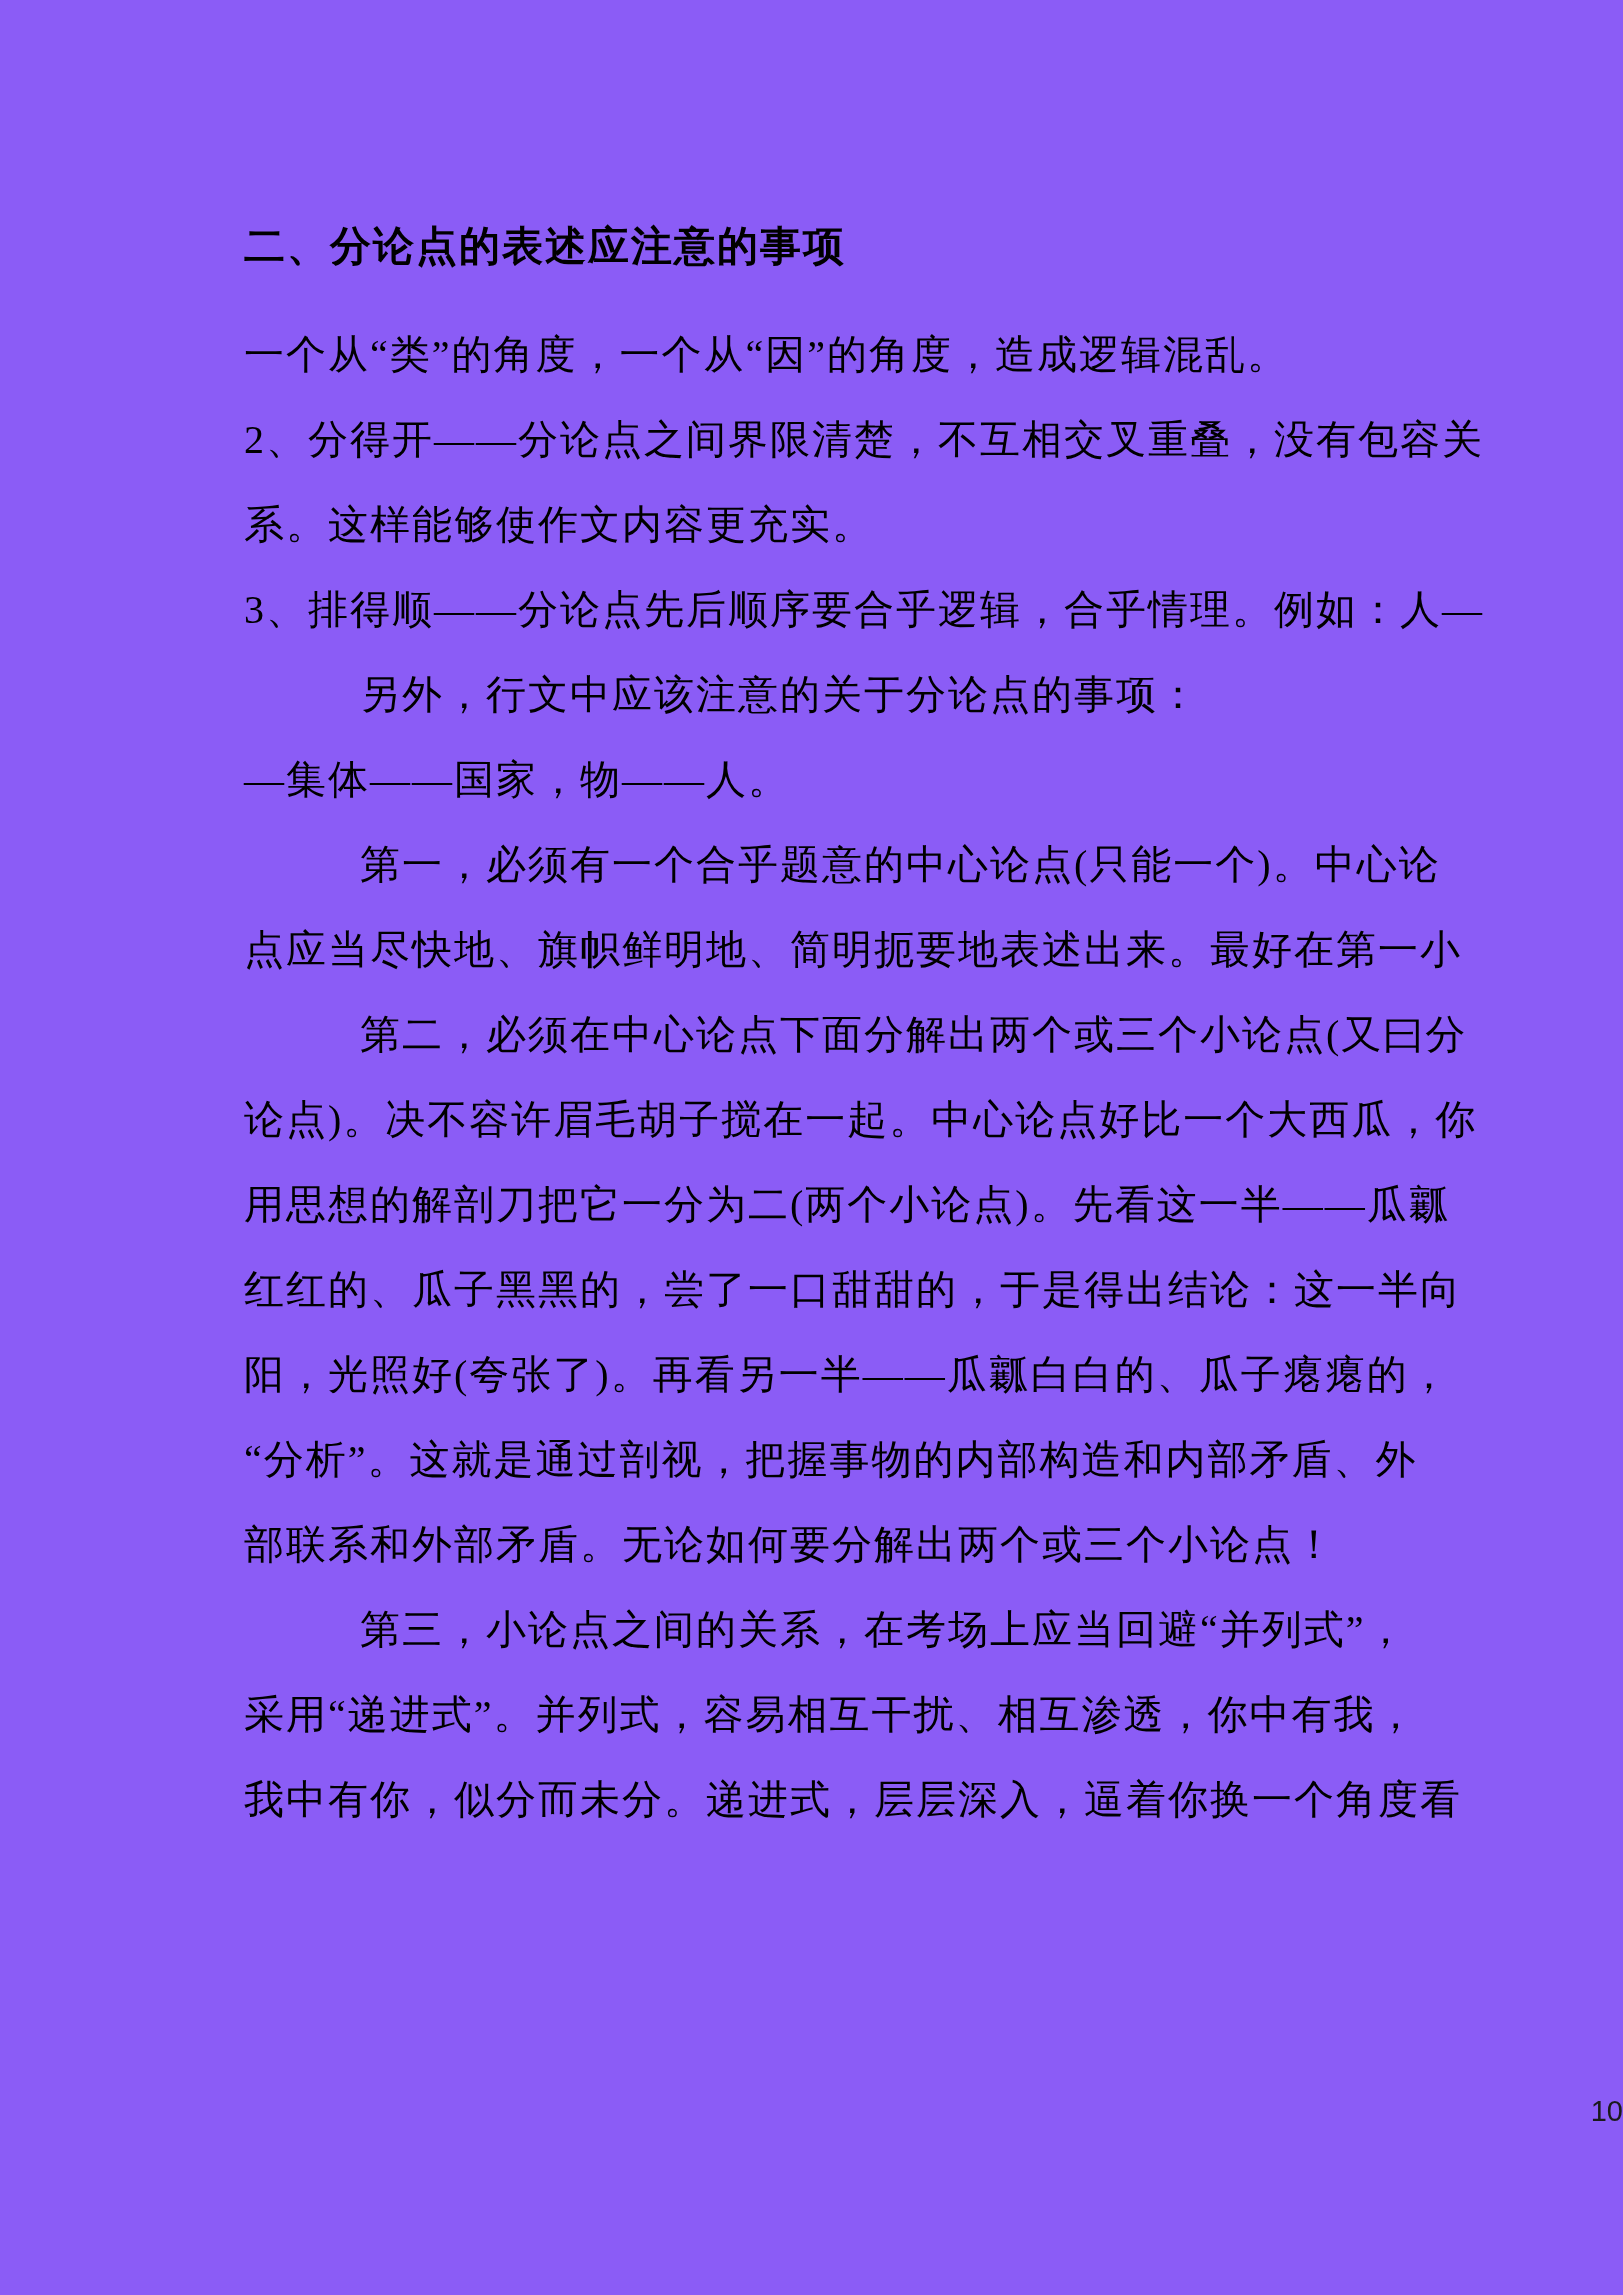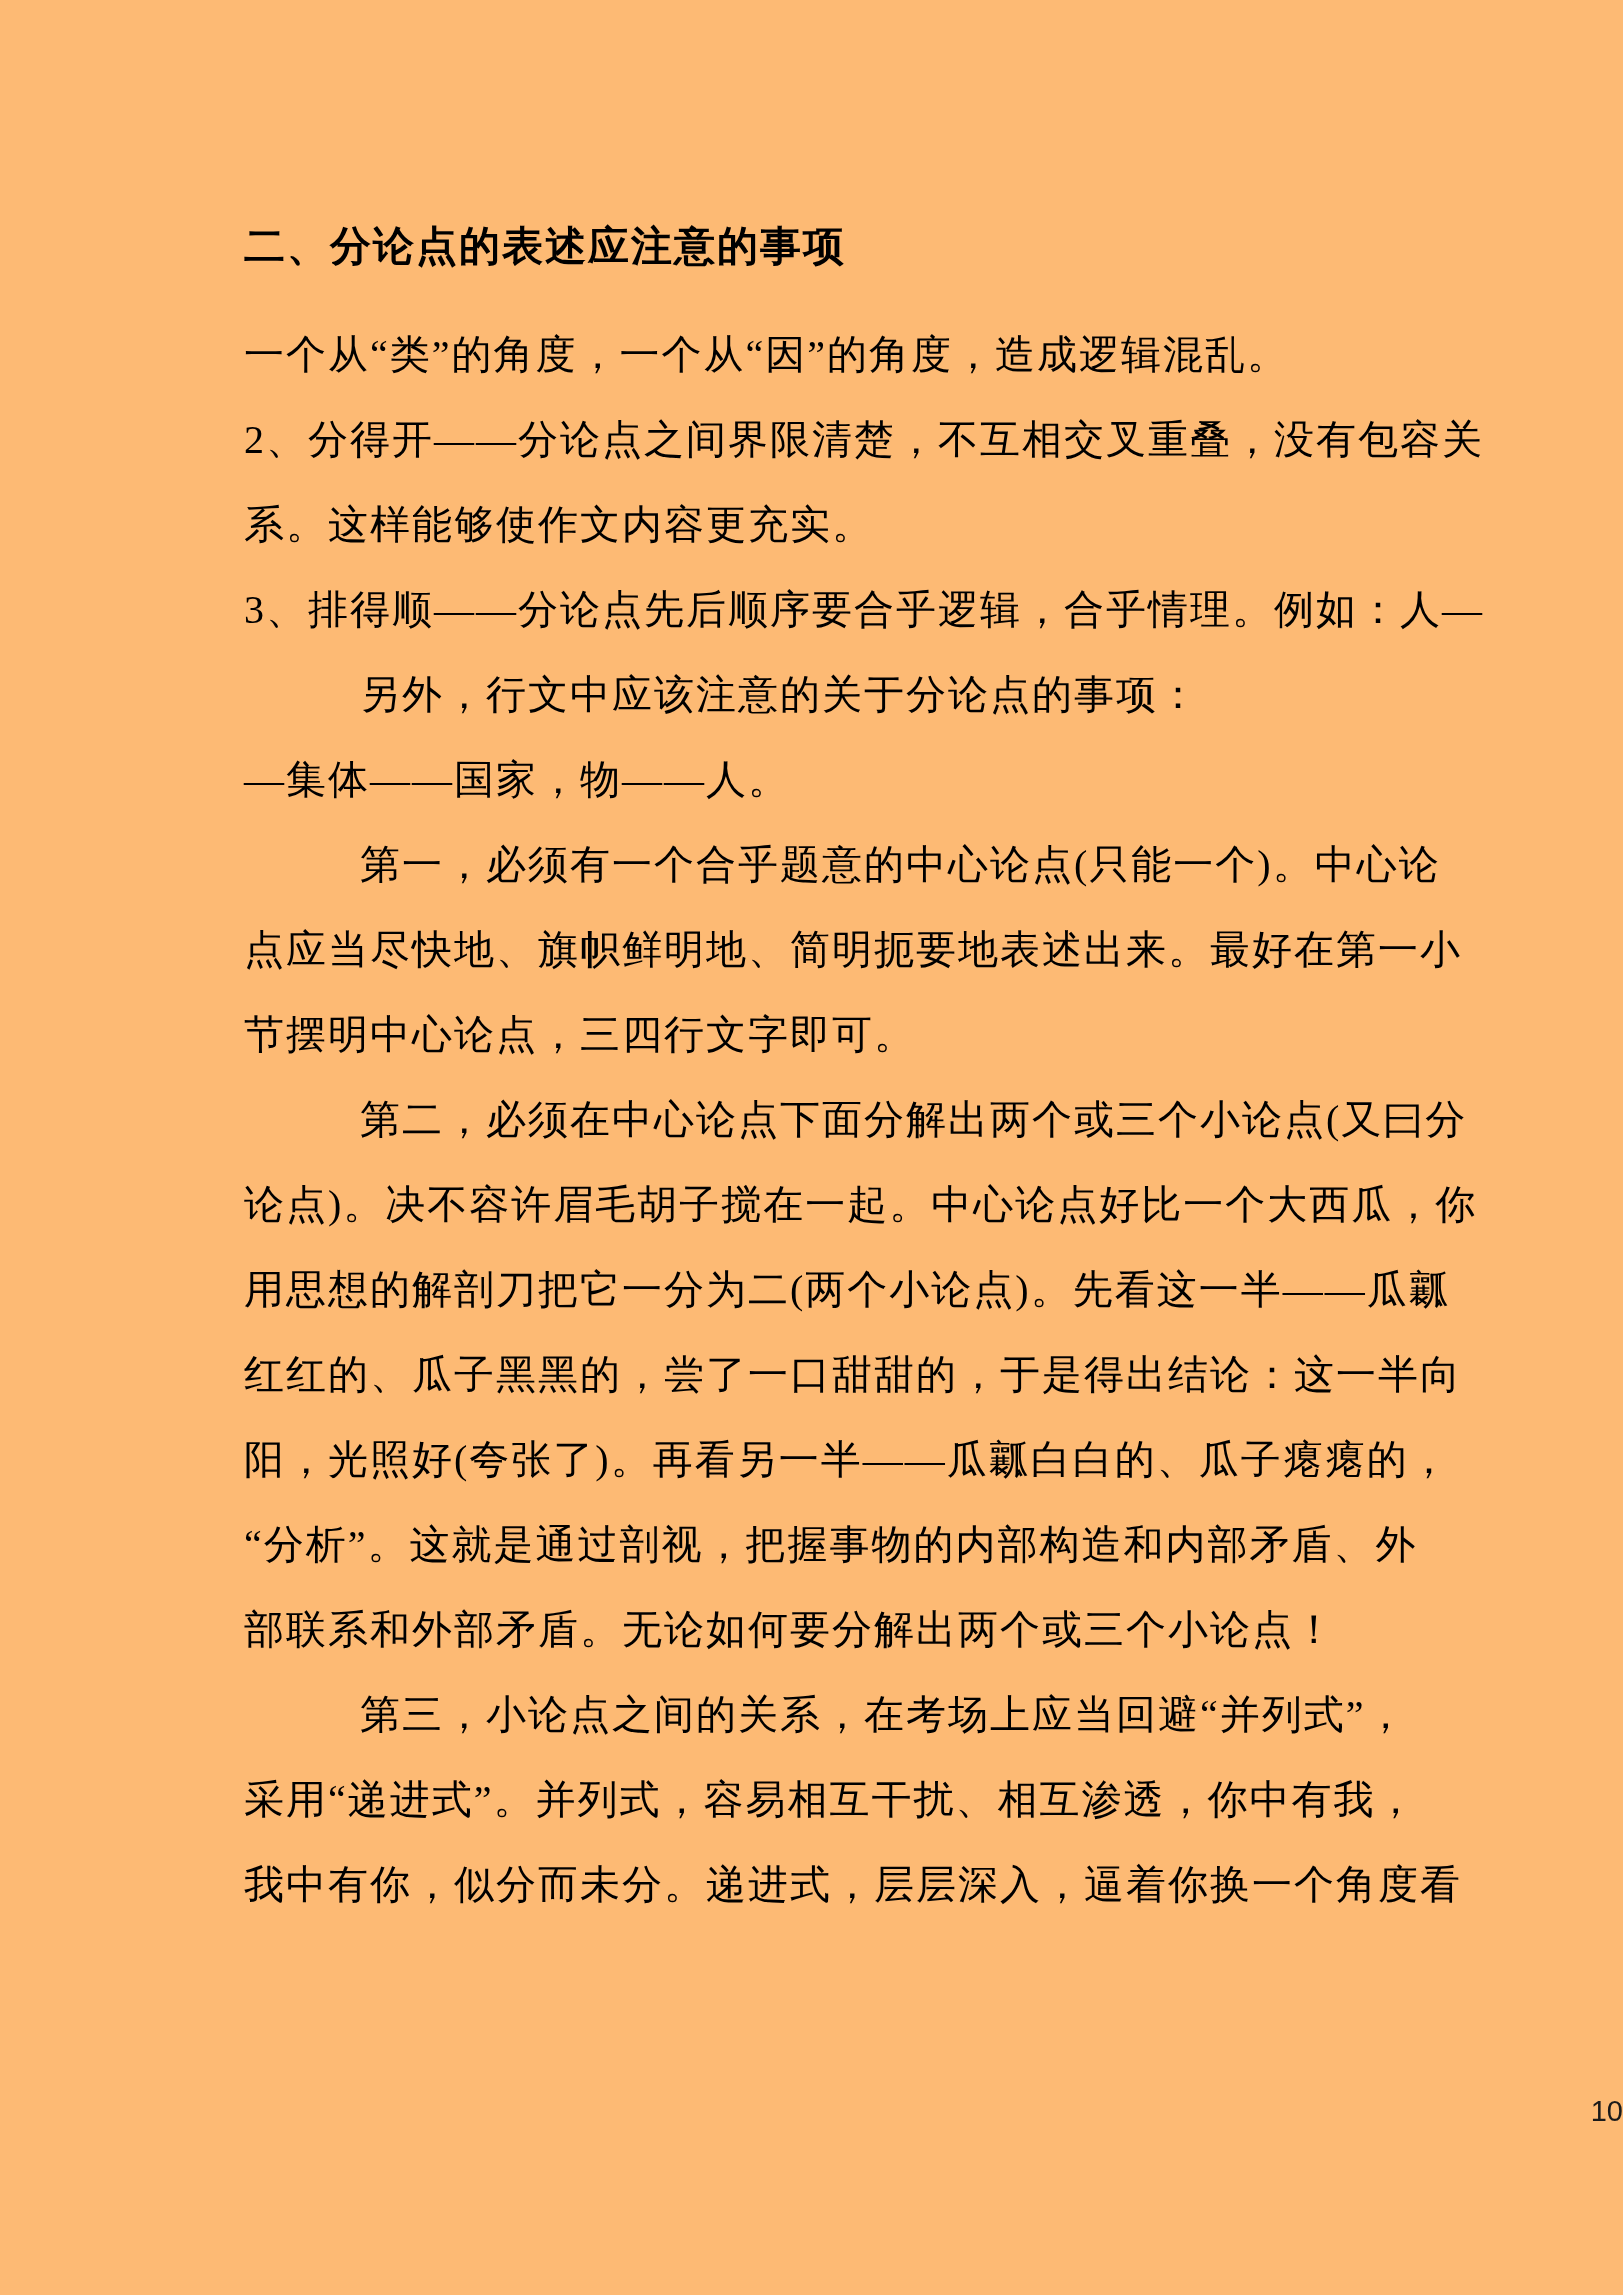--- a/index.html
+++ b/index.html
@@ -4,21 +4,21 @@
 <style>
   html, body {
     margin: 0;
     padding: 0;
     background: #ffffff;
   }
   .page {
     position: relative;
     width: 1623px;
     height: 2295px;
-    background: #fdba74;
+    background: #8b5cf6;
     color: #000000;
     font-family: "Liberation Serif", "DejaVu Serif", serif;
     overflow: hidden;
   }
   .content {
     position: absolute;
     left: 244px;
     right: 232px;
     top: 204px;
   }
@@ -60,21 +60,20 @@
   <div class="content">
     <div class="doc-title">二、分论点的表述应注意的事项</div>
     <div class="line">一个从“类”的角度，一个从“因”的角度，造成逻辑混乱。</div>
     <div class="line">2、分得开——分论点之间界限清楚，不互相交叉重叠，没有包容关</div>
     <div class="line">系。这样能够使作文内容更充实。</div>
     <div class="line">3、排得顺——分论点先后顺序要合乎逻辑，合乎情理。例如：人—</div>
     <div class="line indent">另外，行文中应该注意的关于分论点的事项：</div>
     <div class="line">—集体——国家，物——人。</div>
     <div class="line indent">第一，必须有一个合乎题意的中心论点(只能一个)。中心论</div>
     <div class="line">点应当尽快地、旗帜鲜明地、简明扼要地表述出来。最好在第一小</div>
-    <div class="line">节摆明中心论点，三四行文字即可。</div>
     <div class="line indent">第二，必须在中心论点下面分解出两个或三个小论点(又曰分</div>
     <div class="line">论点)。决不容许眉毛胡子搅在一起。中心论点好比一个大西瓜，你</div>
     <div class="line">用思想的解剖刀把它一分为二(两个小论点)。先看这一半——瓜瓤</div>
     <div class="line">红红的、瓜子黑黑的，尝了一口甜甜的，于是得出结论：这一半向</div>
     <div class="line">阳，光照好(夸张了)。再看另一半——瓜瓤白白的、瓜子瘪瘪的，</div>
     <div class="line">“分析”。这就是通过剖视，把握事物的内部构造和内部矛盾、外</div>
     <div class="line">部联系和外部矛盾。无论如何要分解出两个或三个小论点！</div>
     <div class="line indent">第三，小论点之间的关系，在考场上应当回避“并列式”，</div>
     <div class="line">采用“递进式”。并列式，容易相互干扰、相互渗透，你中有我，</div>
     <div class="line">我中有你，似分而未分。递进式，层层深入，逼着你换一个角度看</div>

